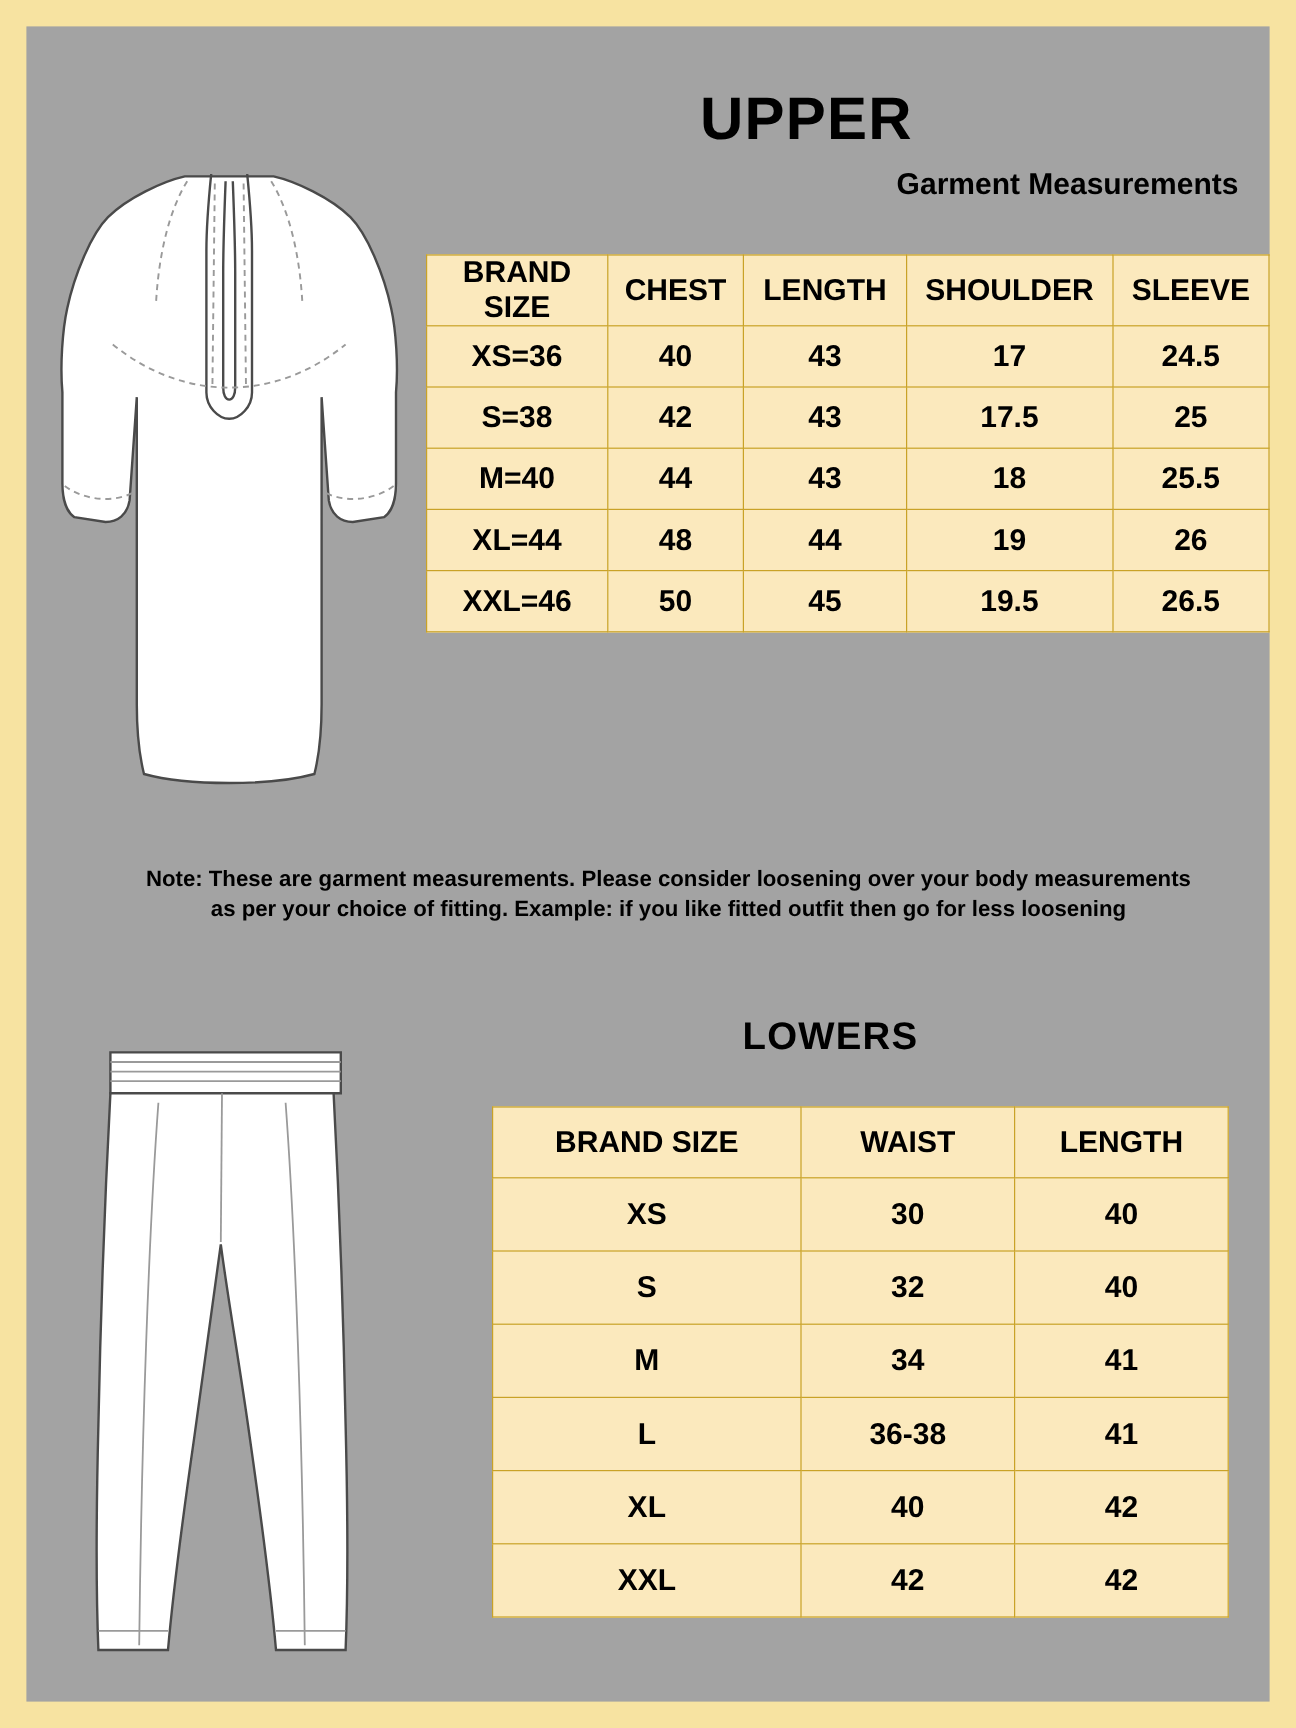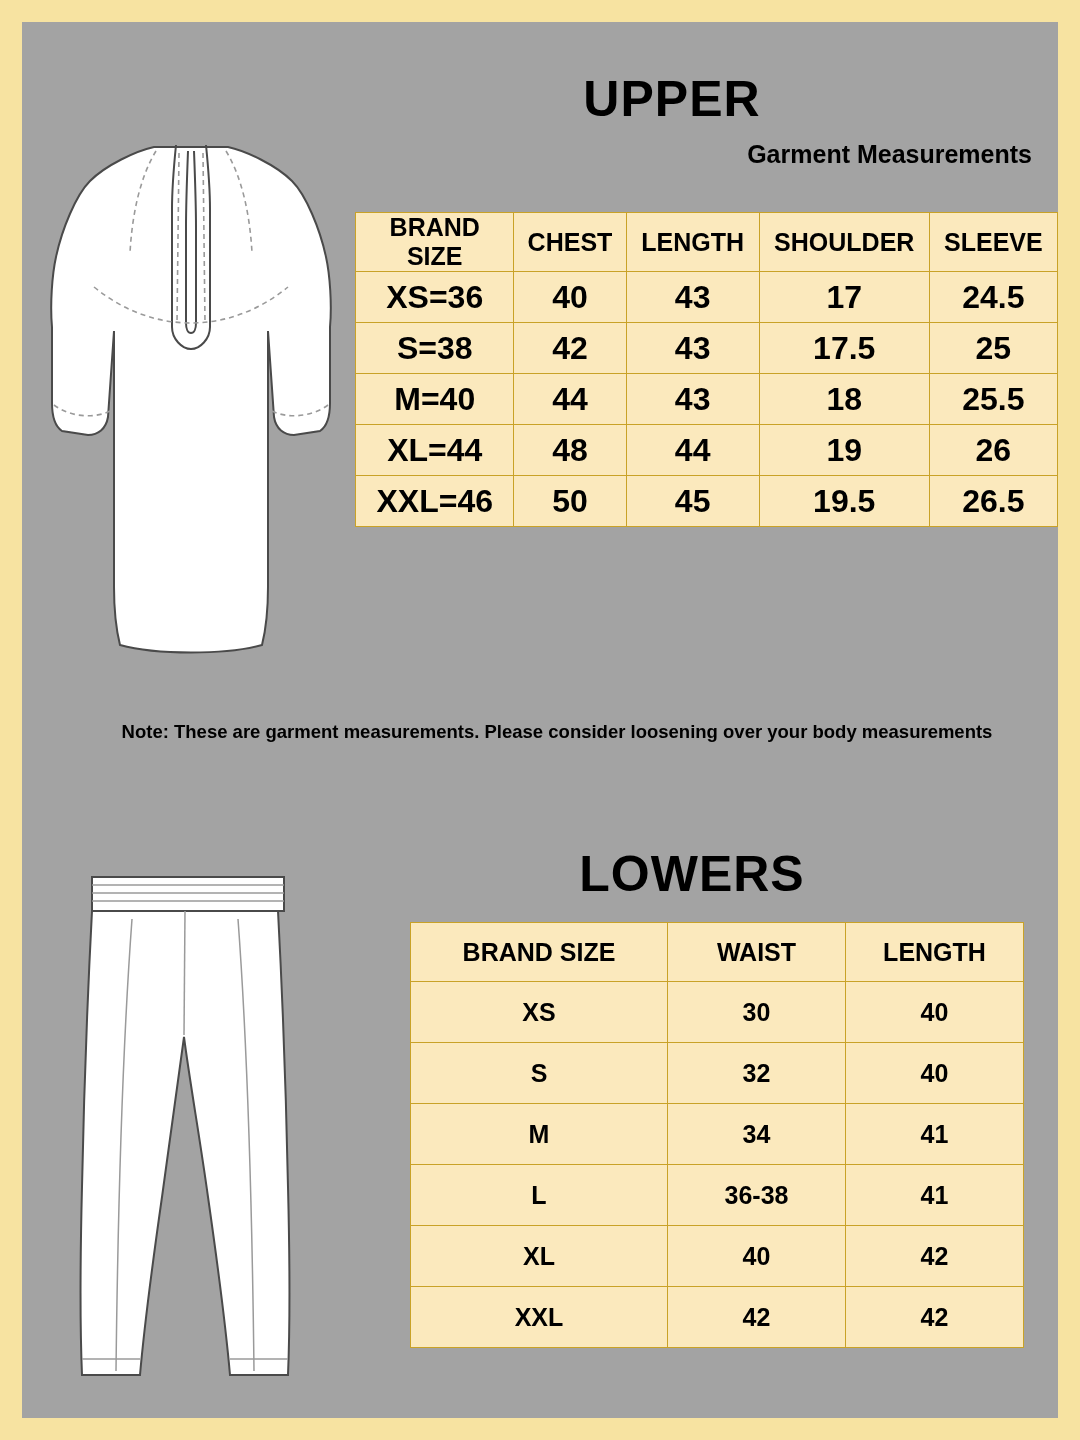--- a/index.html
+++ b/index.html
@@ -68,21 +68,21 @@
   #upper-table {
     left: 333px;
     top: 190px;
   }
   #upper-table th {
     font-size: 25px;
     height: 48px;
     padding: 0 10px;
   }
   #upper-table td {
-    font-size: 32px;
+    font-size: 25px;
     height: 50px;
     padding: 0 8px;
   }
   #upper-table .c-brand { width: 192px; }
   #upper-table .c-chest { width: 105px; }
   #upper-table .c-length { width: 133px; }
   #upper-table .c-shoulder { width: 168px; }
   #upper-table .c-sleeve { width: 126px; }
 
   .note {
@@ -95,21 +95,21 @@
     font-weight: bold;
     color: #000;
     line-height: 1.35;
   }
 
   
   #lowers-title {
     left: 340px;
     top: 823px;
     width: 660px;
-    font-size: 50px;
+    font-size: 32px;
     letter-spacing: 1px;
   }
   #lowers-table {
     left: 388px;
     top: 900px;
   }
   #lowers-table th {
     font-size: 25px;
     height: 58px;
     padding: 0 10px;
@@ -221,20 +221,21 @@
           <td>45</td>
           <td>19.5</td>
           <td>26.5</td>
         </tr>
       </tbody>
     </table>
   </div>
 
   <div class="note">
     <span>Note: These are garment measurements. Please consider loosening over your body measurements</span><br>
+    <span>as per your choice of fitting. Example: if you like fitted outfit then go for less loosening</span>
   </div>
 
   <div class="lowers-section">
 
     <div class="title" id="lowers-title">LOWERS</div>
 
     <svg class="illus" id="pant-illus" width="260" height="540" viewBox="0 0 260 540">
       <g fill="#ffffff" stroke="#4a4a4a" stroke-width="2">
 
         <path d="M30 10 L222 10 L222 44 L30 44 Z"></path>

